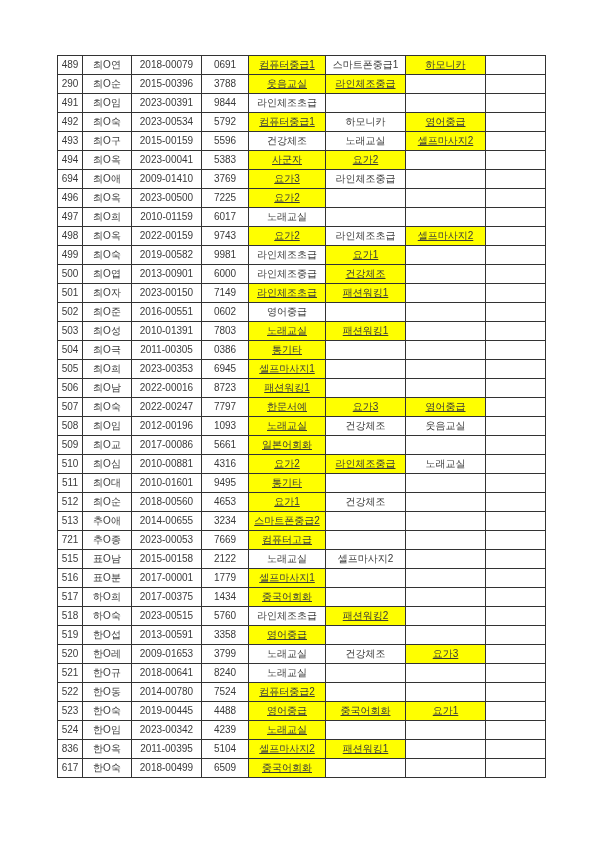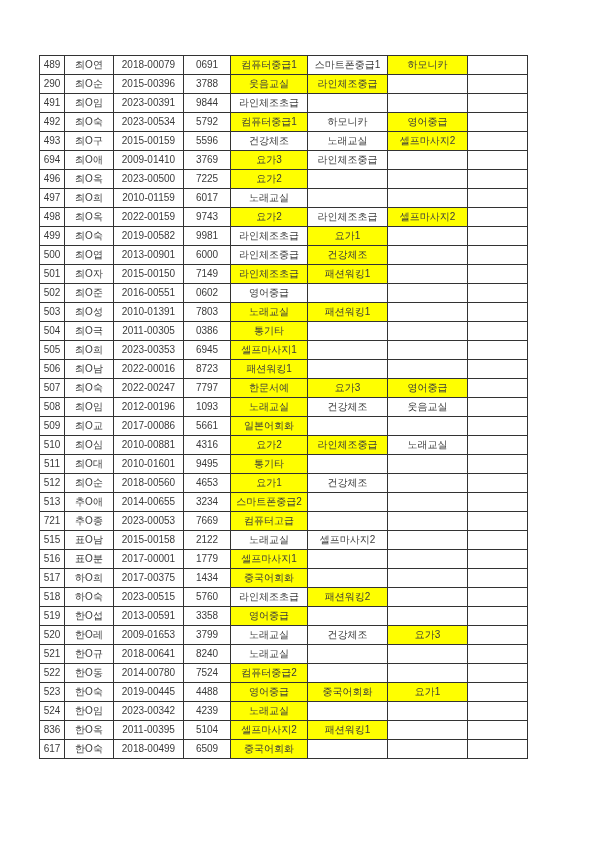--- a/index.html
+++ b/index.html
@@ -10,40 +10,41 @@
   }
   .sheet {
     position: relative;
     width: 600px;
     height: 848px;
     background: #ffffff;
     overflow: hidden;
   }
   table.grid {
     position: absolute;
-    left: 39px;
+    left: 57px;
     top: 55px;
     border-collapse: collapse;
     table-layout: fixed;
   }
   table.grid td {
     border: 1px solid #333333;
     height: 18px;
     padding: 0 1px;
     text-align: center;
     vertical-align: middle;
     font-size: 10px;
     line-height: 18px;
     color: #3a3a3a;
     white-space: nowrap;
     overflow: hidden;
     background: #ffffff;
   }
   table.grid td.hl {
     background: #ffff00;
+    text-decoration: underline;
   }
 </style>
 </head>
 <body>
 
 <div class="sheet">
   <table class="grid">
     <colgroup>
       <col style="width:25px">
       <col style="width:49px">
@@ -99,20 +100,30 @@
           <td>493</td>
           <td>최O구</td>
           <td>2015-00159</td>
           <td>5596</td>
           <td>건강체조</td>
           <td>노래교실</td>
           <td class="hl">셀프마사지2</td>
           <td></td>
         </tr>
         <tr>
+          <td>494</td>
+          <td>최O옥</td>
+          <td>2023-00041</td>
+          <td>5383</td>
+          <td class="hl">사군자</td>
+          <td class="hl">요가2</td>
+          <td></td>
+          <td></td>
+        </tr>
+        <tr>
           <td>694</td>
           <td>최O애</td>
           <td>2009-01410</td>
           <td>3769</td>
           <td class="hl">요가3</td>
           <td>라인체조중급</td>
           <td></td>
           <td></td>
         </tr>
         <tr>
@@ -161,21 +172,21 @@
           <td>2013-00901</td>
           <td>6000</td>
           <td>라인체조중급</td>
           <td class="hl">건강체조</td>
           <td></td>
           <td></td>
         </tr>
         <tr>
           <td>501</td>
           <td>최O자</td>
-          <td>2015-00150</td>
+          <td>2023-00150</td>
           <td>7149</td>
           <td class="hl">라인체조초급</td>
           <td class="hl">패션워킹1</td>
           <td></td>
           <td></td>
         </tr>
         <tr>
           <td>502</td>
           <td>최O준</td>
           <td>2016-00551</td>

